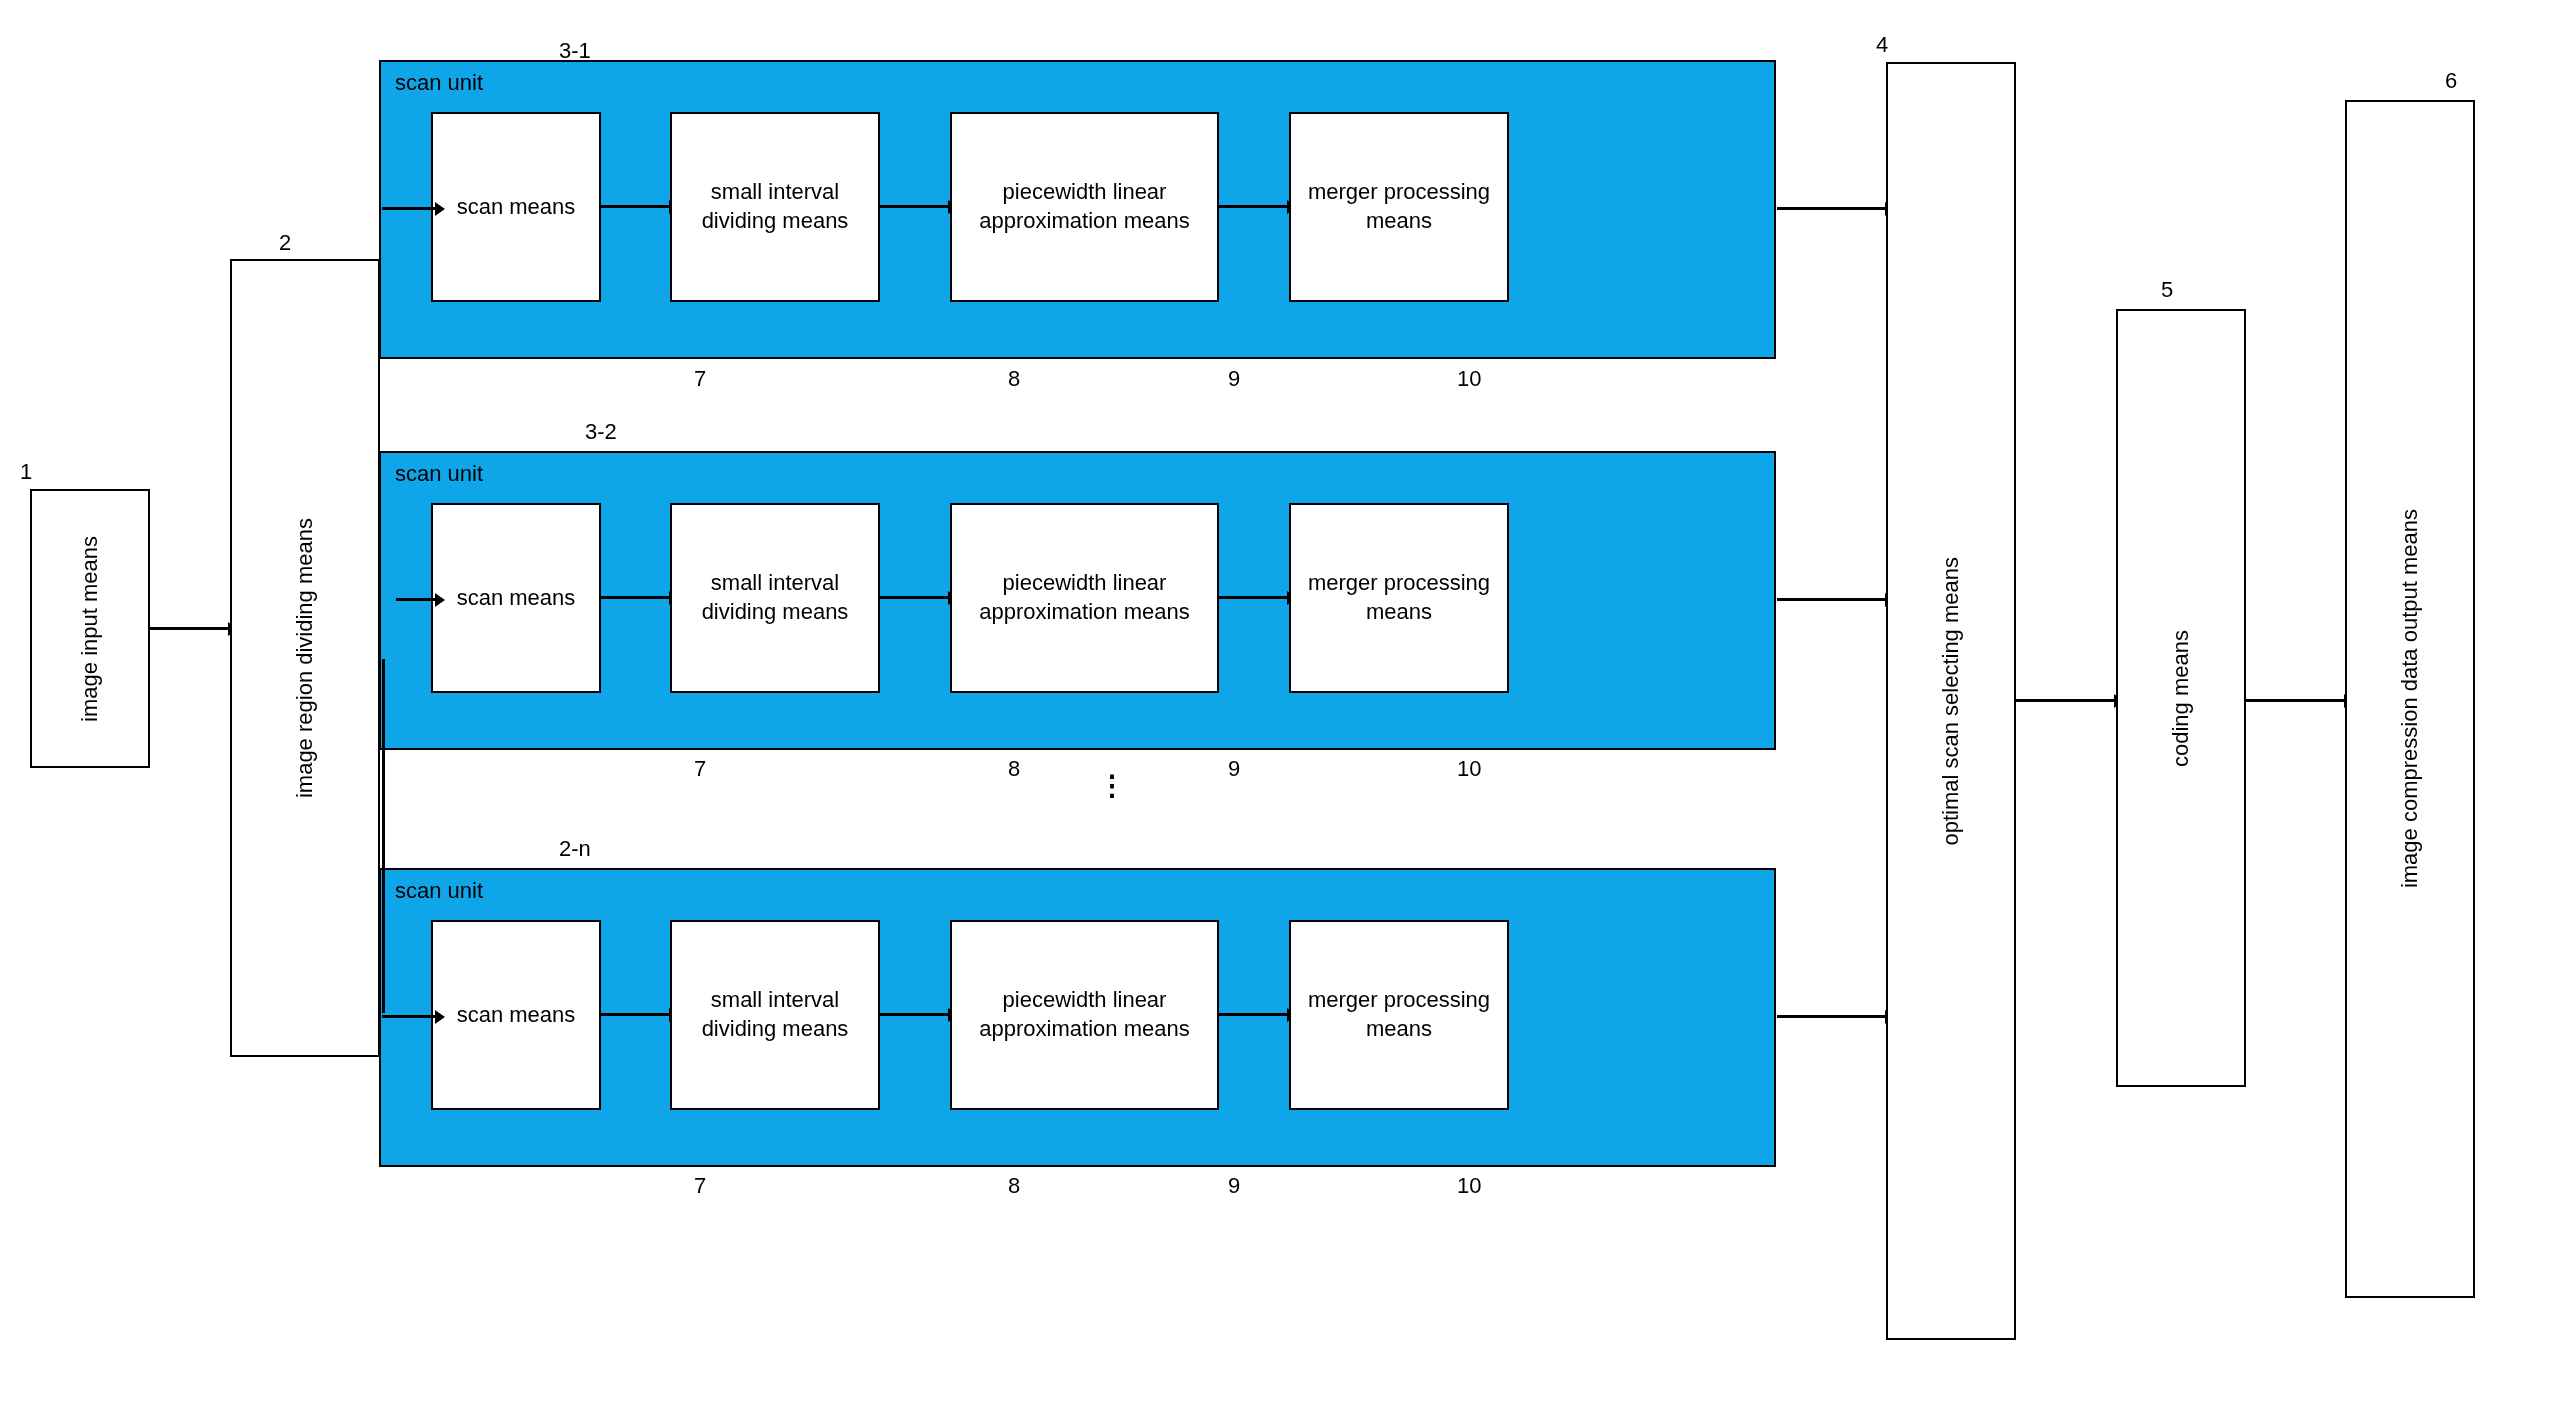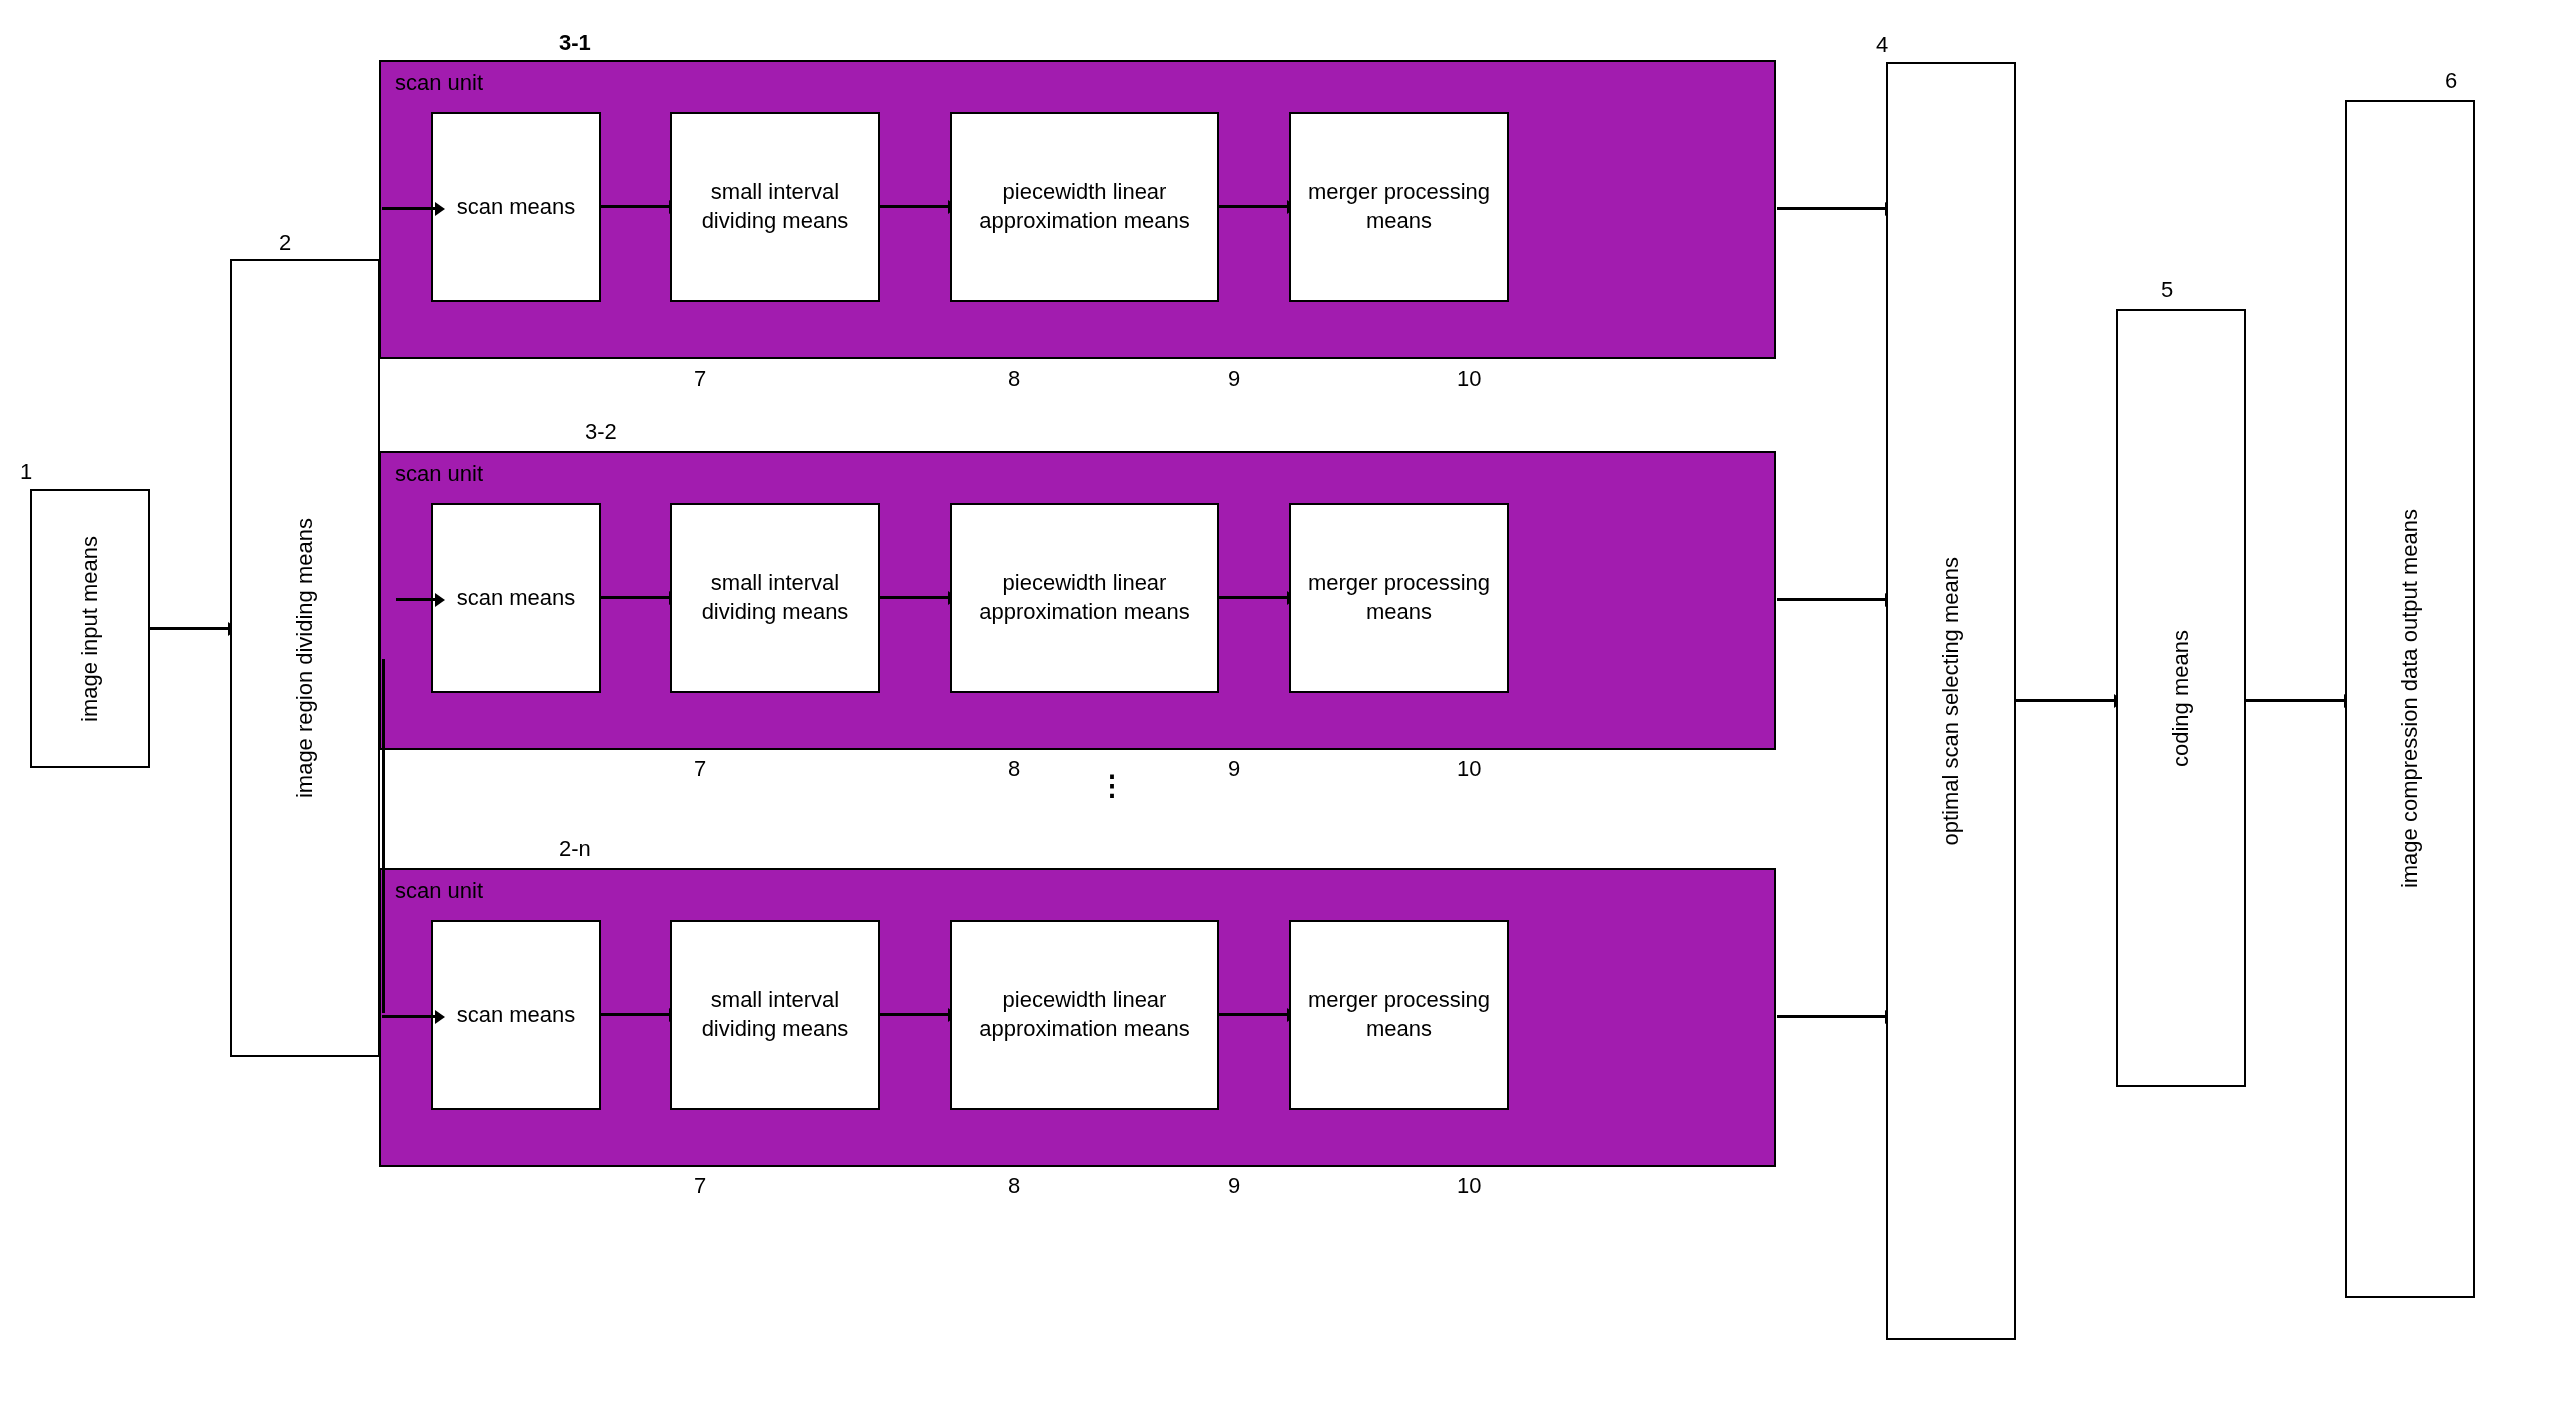--- a/index.html
+++ b/index.html
@@ -30,21 +30,21 @@
       font-size: 22px;
     }
     .box-tall {
       writing-mode: vertical-rl;
       text-orientation: mixed;
       transform: rotate(180deg);
     }
     .scan-unit-container {
       position: absolute;
       border: 2px solid #000;
-      background: #a21caf;
+      background: #0ea5e9;
     }
     .scan-unit-label {
       position: absolute;
       top: 8px;
       left: 14px;
       font-size: 22px;
     }
     .label {
       position: absolute;
       font-size: 22px;
@@ -115,21 +115,21 @@
       <span>piecewidth linear approximation means</span>
     </div>
 
     <div class="arrow arrowhead-right" style="left:838px; top:143px; width:70px; height:3px;"></div>
 
     <div class="box" style="left:908px; top:50px; width:220px; height:190px;">
       <span>merger processing means</span>
     </div>
   </div>
 
-  <span class="label" style="left:559px; top:30px;font-weight:bold;">3-1</span>
+  <span class="label" style="left:559px; top:38px;">3-1</span>
   <span class="label" style="left:694px; top:366px;">7</span>
   <span class="label" style="left:1008px; top:366px;">8</span>
   <span class="label" style="left:1228px; top:366px;">9</span>
   <span class="label" style="left:1457px; top:366px;">10</span>
 
   <div class="arrow arrowhead-right" style="left:382px; top:207px; width:55px; height:3px;"></div>
 
   <div class="arrow arrowhead-right" style="left:1777px; top:207px; width:110px; height:3px;"></div>
 
   <div class="scan-unit-container" style="left:379px; top:451px; width:1397px; height:299px;">

